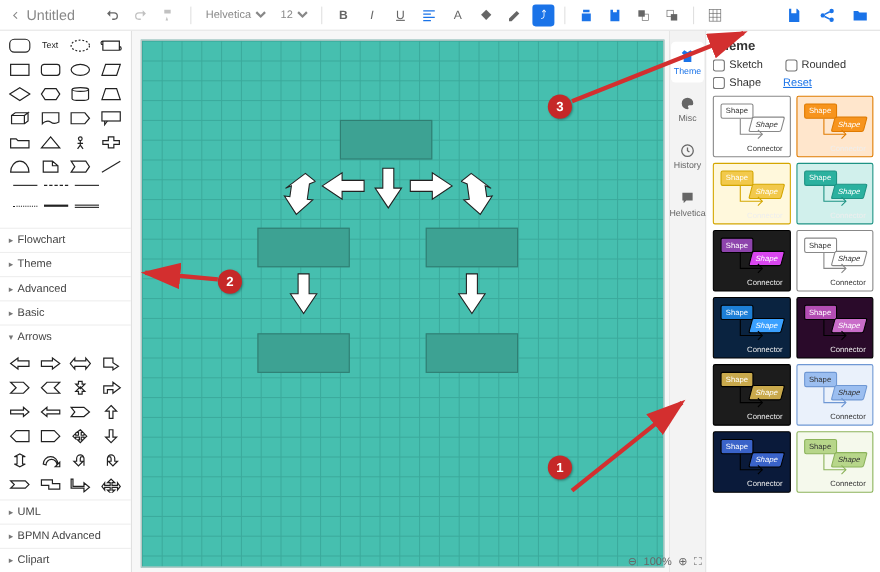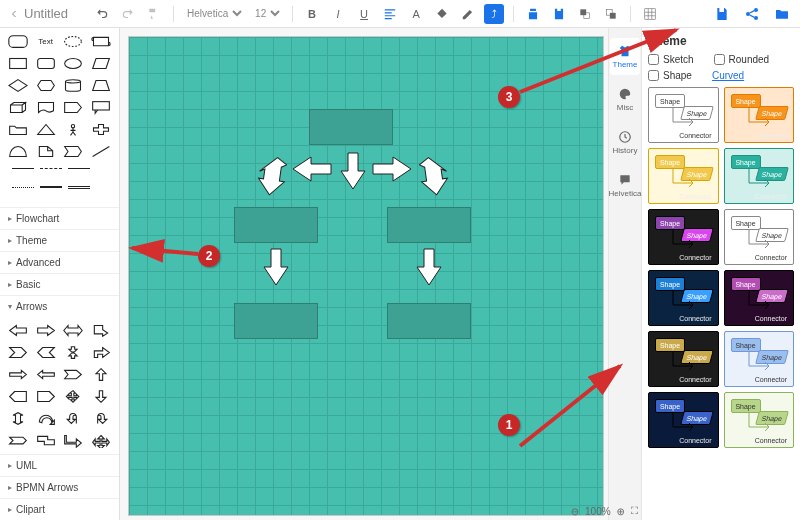--- a/index.html
+++ b/index.html
@@ -444,21 +444,21 @@
           </div>
       </div>
     </div>
 
     <div class="lib-header">
         <span class="tri">▸</span>
         <span>UML</span>
       </div>
     <div class="lib-header">
         <span class="tri">▸</span>
-        <span>BPMN Arrows</span>
+        <span>BPMN Advanced</span>
       </div>
     <div class="lib-header">
         <span class="tri">▸</span>
         <span>Clipart</span>
       </div>
 
   </div>
 
   <div class="canvas-wrap">
     <div class="canvas">
@@ -574,21 +574,21 @@
       <label>
           <input type="checkbox" style="">
           <span>Rounded</span>
         </label>
     </div>
     <div class="check-row">
       <label>
           <input type="checkbox" style="">
           <span>Shape</span>
         </label>
-      <span class="reset-link">Curved</span>
+      <span class="reset-link">Reset</span>
     </div>
     <div class="theme-grid" id="theme-grid">
         <div class="theme-card" style="background: rgb(255, 255, 255); border-color: rgb(136, 136, 136);">
           <div class="tl" style="background:#ffffff;color:#333;border:1px solid #888">Shape</div>
           <div class="br" style="background:#ffffff;color:#333;border:1px solid #888">Shape</div>
           <svg style="position:absolute;left:22px;top:18px" width="24" height="22">
             <path d="M2 2v14h20" fill="none" stroke="#888" stroke-width="1"></path>
             <path d="M18 12l4 4-4 4" fill="none" stroke="#888"></path>
           </svg>
           <div class="conn" style="color:#333">Connector</div>

